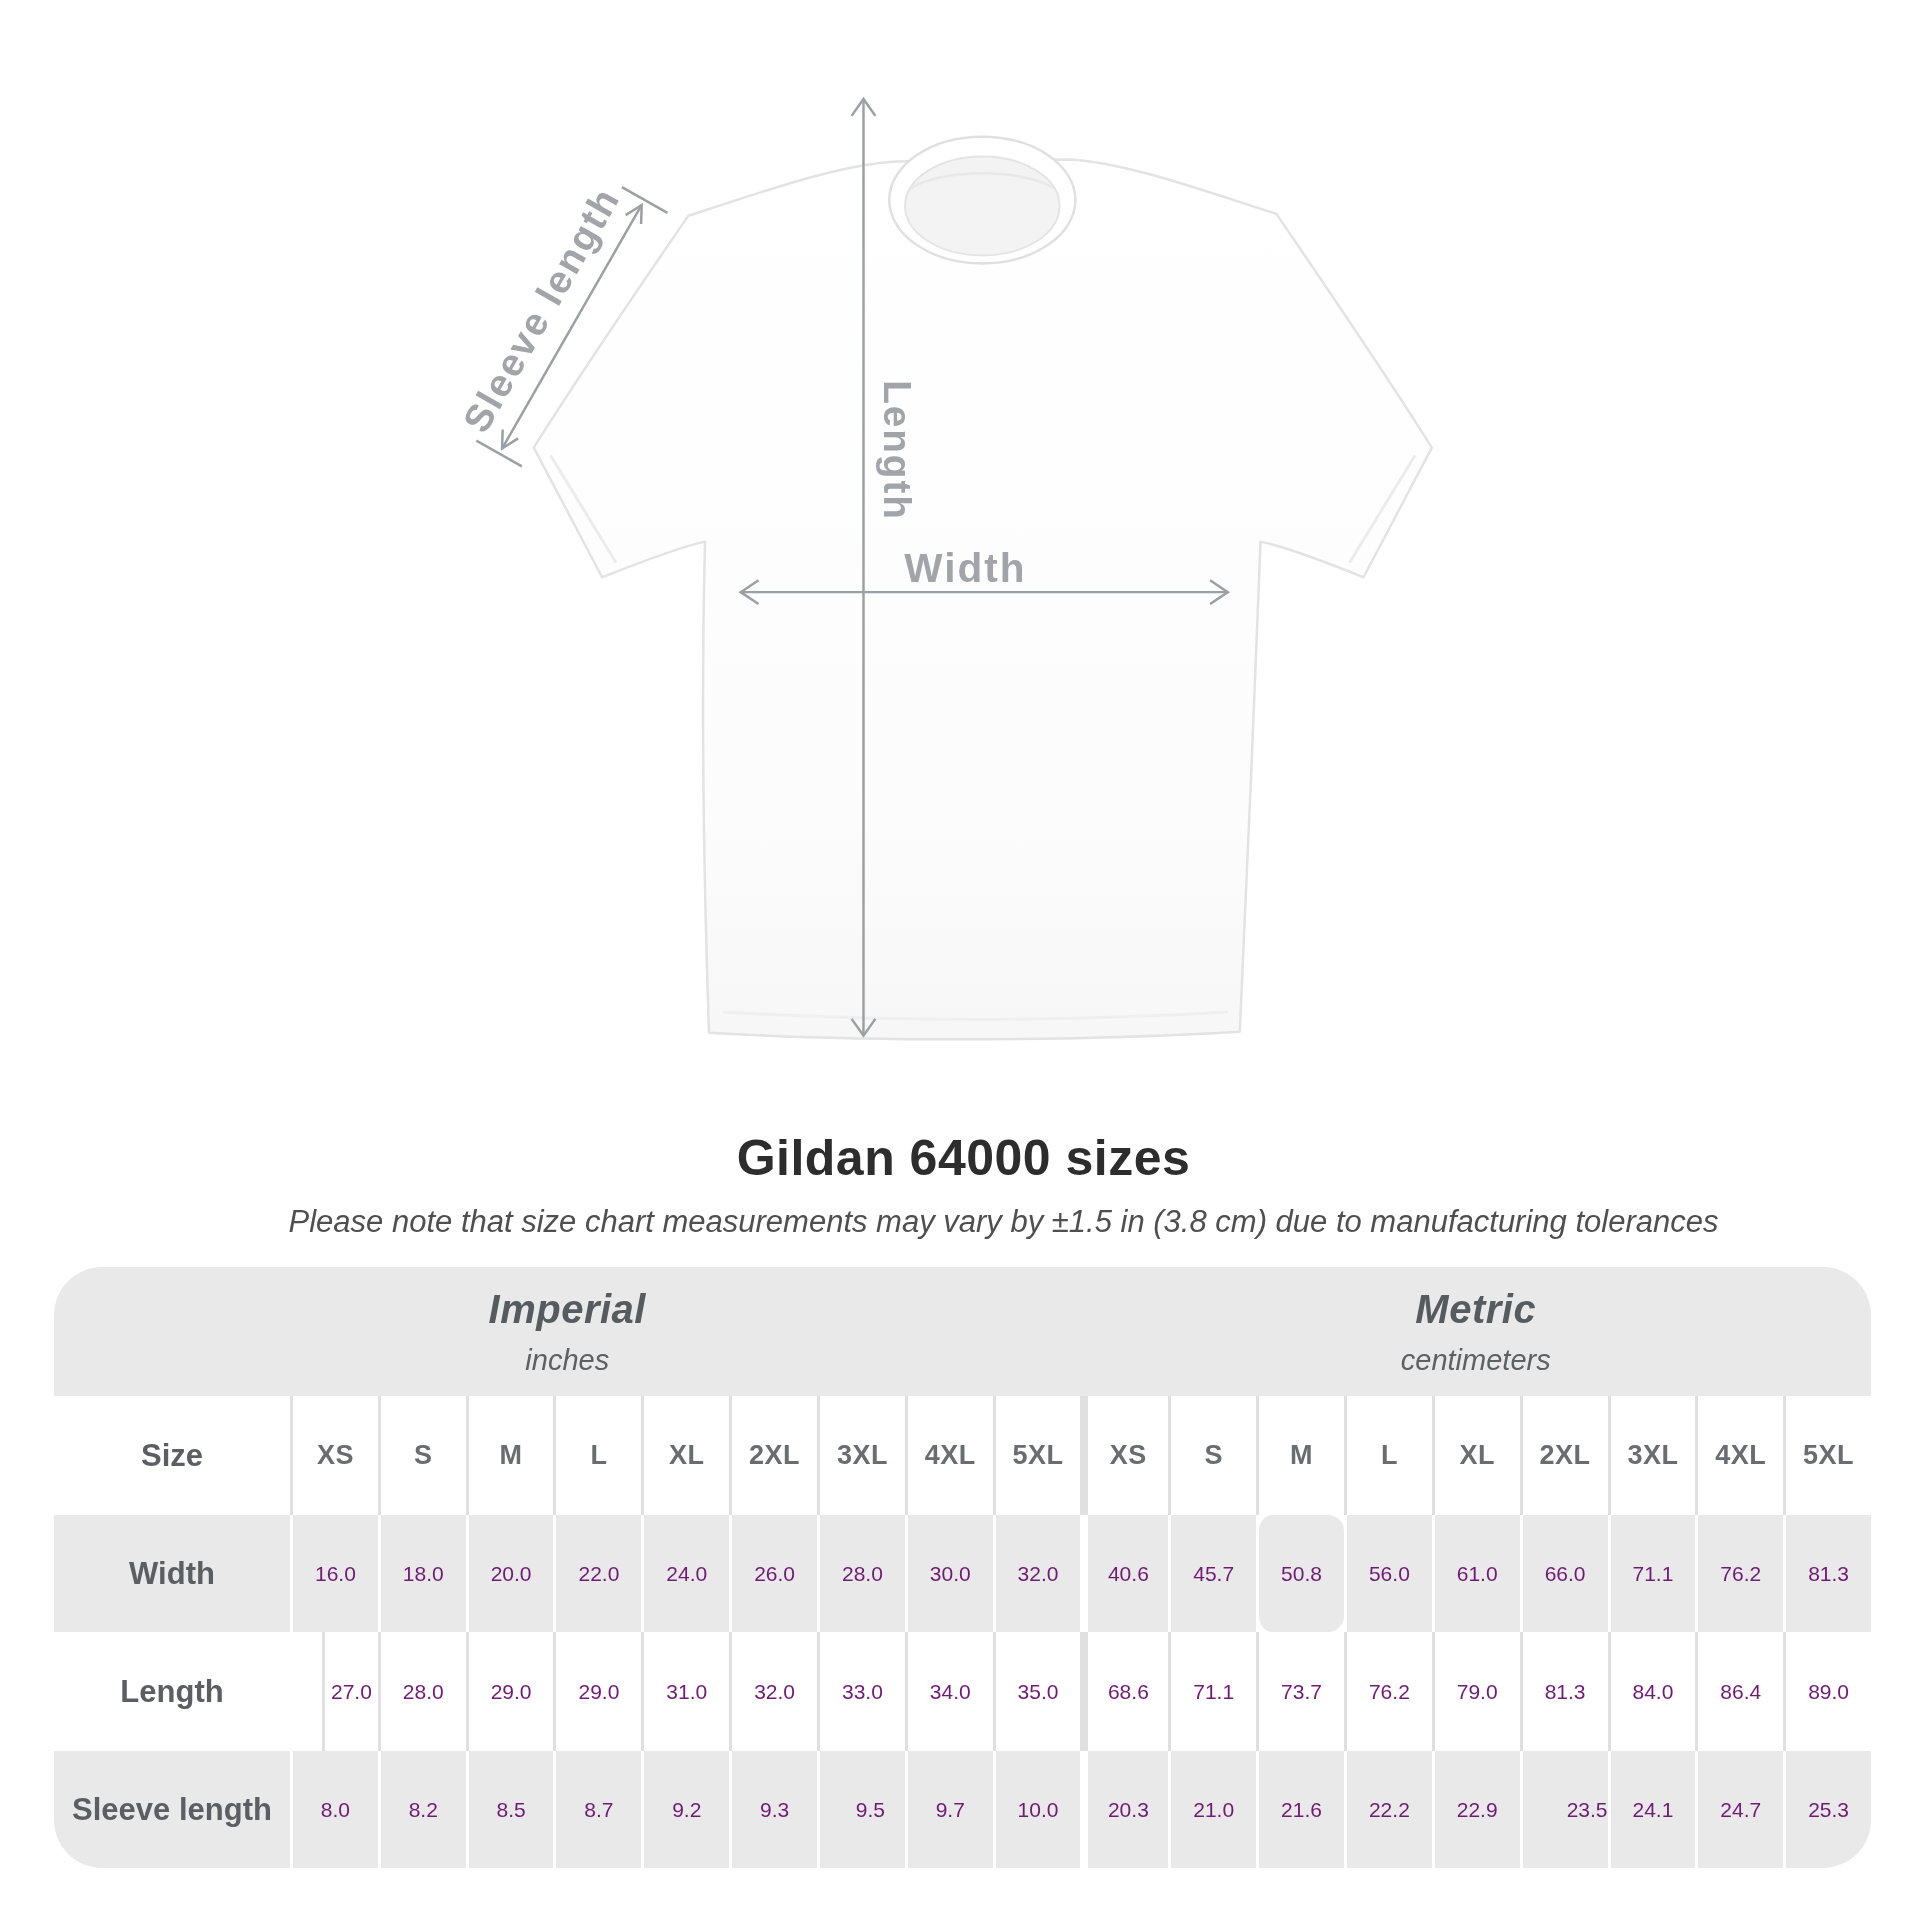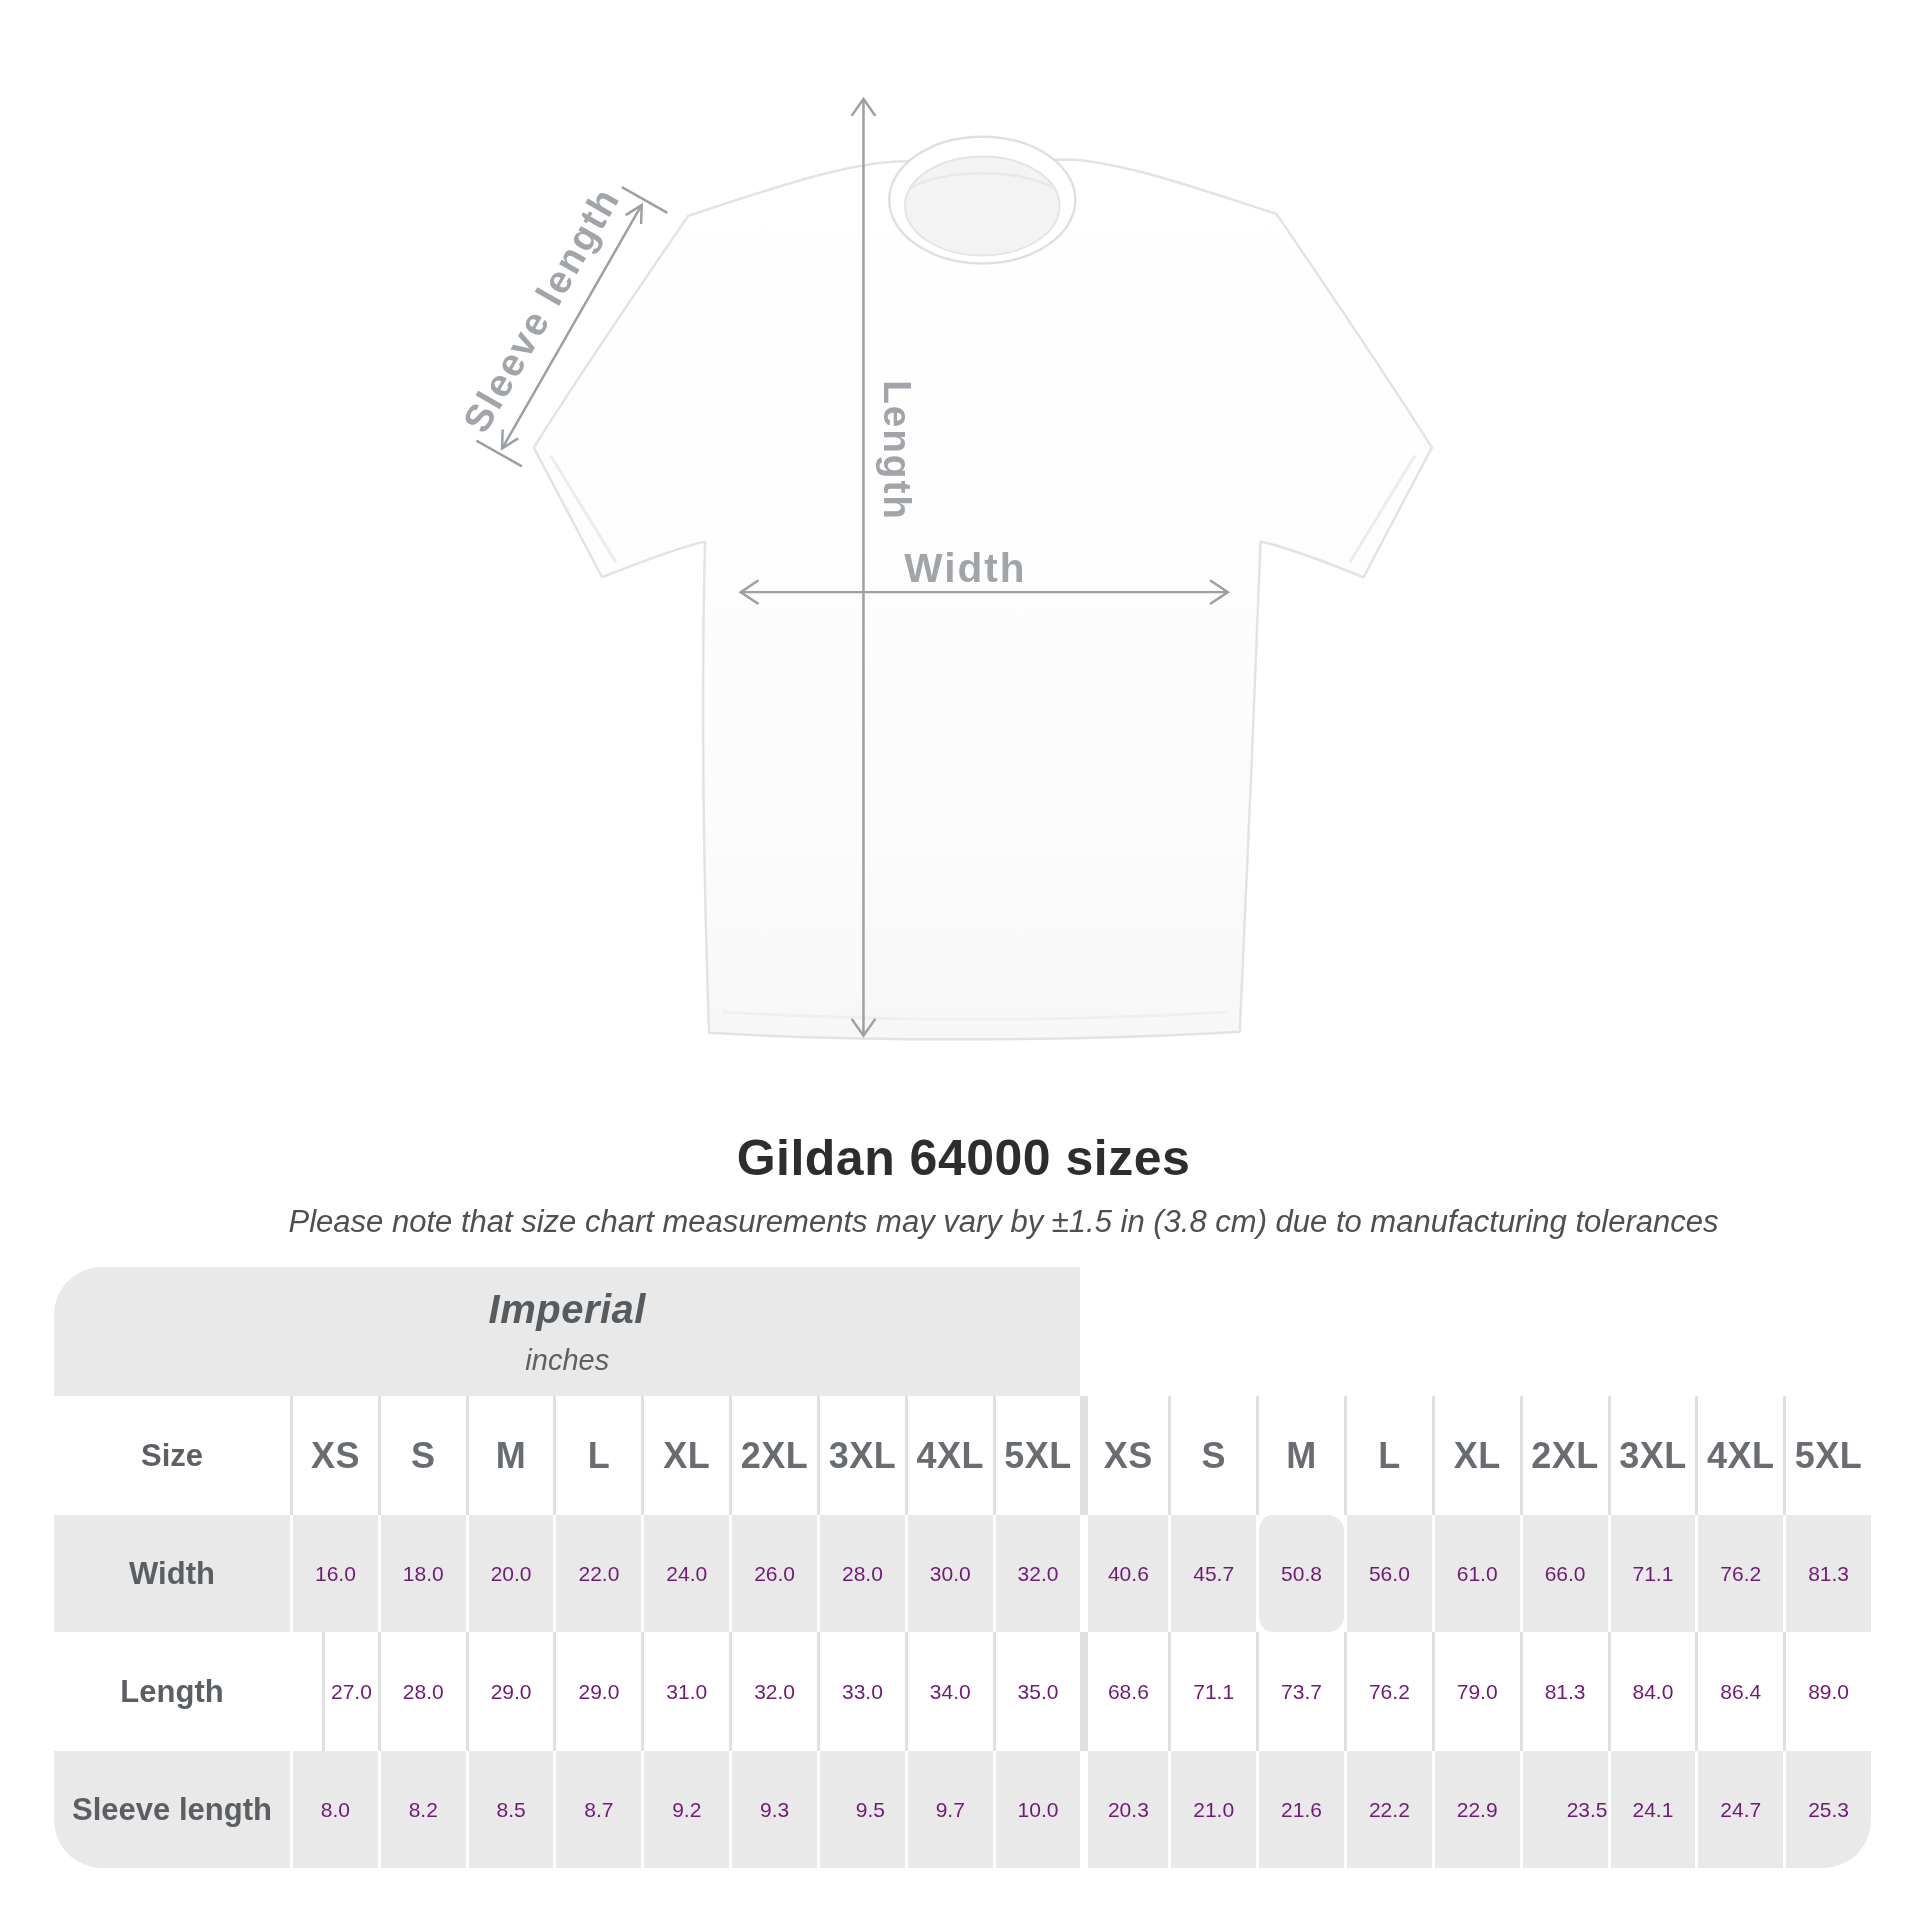--- a/index.html
+++ b/index.html
@@ -28,21 +28,21 @@
   .hdr{background:#e9e9e9;display:flex;flex-direction:column;align-items:center;justify-content:center;}
   .hdr-imperial{grid-row:1;grid-column:1 / span 10;border-top-left-radius:48px;}
   .hdr-metric{grid-row:1;grid-column:11 / span 9;border-top-right-radius:48px;}
   .hdr-title{font-size:40px;font-weight:bold;font-style:italic;color:#565b5f;letter-spacing:0.5px;}
   .hdr-unit{font-size:29px;font-style:italic;color:#5d6164;margin-top:12px;}
   .cell{display:flex;align-items:center;justify-content:center;background:#ffffff;}
   .cell.band{background:#e9e9e9;}
   .cell:not(.first){border-left:3px solid #e0e0e0;}
   .cell.band:not(.first){border-left-color:#ffffff;}
   .cell.secsep{border-left-width:8px;}
-  .sizehead{font-weight:bold;color:#696d71;font-size:36px;letter-spacing:0.5px;text-align:center;}
+  .sizehead{font-weight:bold;color:#696d71;font-size:27px;letter-spacing:0.5px;text-align:center;}
   .rowlabel{font-weight:bold;color:#5b5f63;font-size:31px;}
   .val{color:#701a75;font-size:21px;}
   .blcorner{border-bottom-left-radius:48px;}
   .brcorner{border-bottom-right-radius:48px;}
 </style>
 </head>
 <body>
 
 <div id="stage">
 
@@ -109,20 +109,24 @@
     <text class="annot-text" x="975" y="588" font-size="41" text-anchor="middle">Width</text>
   </svg>
 
   <div class="page-title">Gildan 64000 sizes</div>
   <div class="page-subtitle">Please note that size chart measurements may vary by ±1.5 in (3.8 cm) due to manufacturing tolerances</div>
 
   <div class="size-table">
     <div class="hdr hdr-imperial">
       <div class="hdr-title">Imperial</div>
       <div class="hdr-unit">inches</div>
+    </div>
+    <div class="hdr hdr-metric">
+      <div class="hdr-title">Metric</div>
+      <div class="hdr-unit">centimeters</div>
     </div>
 
   <div class="cell rowlabel first" style="grid-area: 2 / 1;">Size</div>
       <div class="cell sizehead" style="grid-area: 2 / 2;">XS</div>
       <div class="cell sizehead" style="grid-area: 2 / 3;">S</div>
       <div class="cell sizehead" style="grid-area: 2 / 4;">M</div>
       <div class="cell sizehead" style="grid-area: 2 / 5;">L</div>
       <div class="cell sizehead" style="grid-area: 2 / 6;">XL</div>
       <div class="cell sizehead" style="grid-area: 2 / 7;">2XL</div>
       <div class="cell sizehead" style="grid-area: 2 / 8;">3XL</div>

